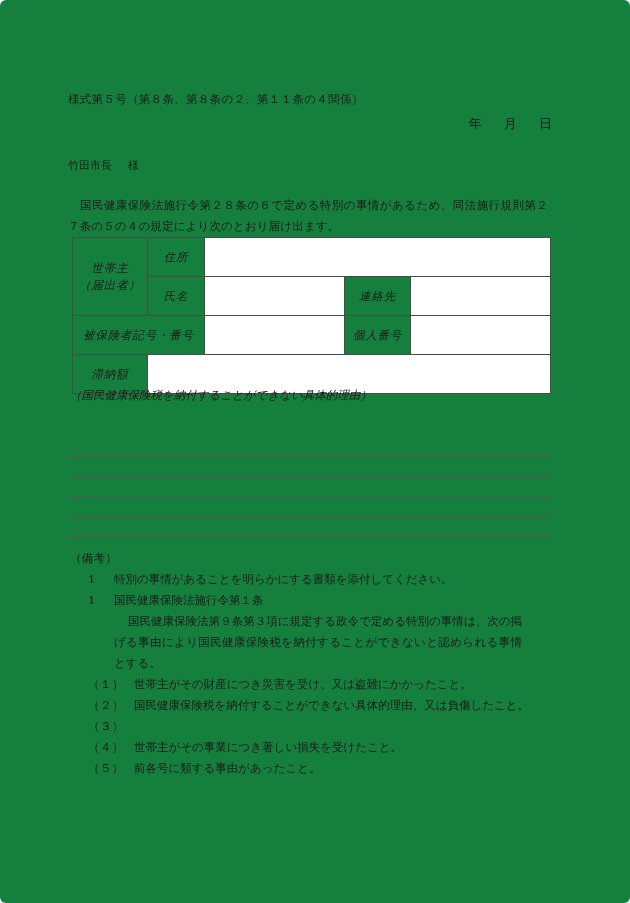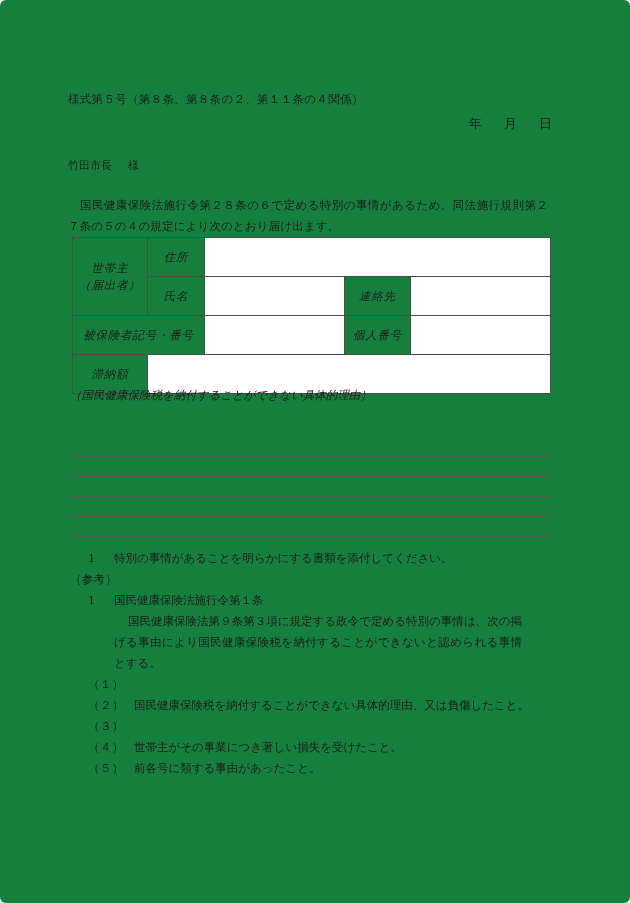--- a/index.html
+++ b/index.html
@@ -223,34 +223,35 @@
 
   <div class="rules">
     <div class="rule"></div>
     <div class="rule"></div>
     <div class="rule"></div>
     <div class="rule"></div>
     <div class="rule"></div>
   </div>
 
   <div class="notes">
+    <div class="head">（備考）</div>
     <div class="numbered">
       <span class="num">1</span>
       <span class="txt">特別の事情があることを明らかにする書類を添付してください。</span>
     </div>
-    <div class="head">（参考）</div>
     <div class="numbered">
       <span class="num">1</span>
       <span class="txt">国民健康保険法施行令第１条</span>
     </div>
     <div class="ref-body">国民健康保険法第９条第３項に規定する政令で定める特別の事情は、次の掲げる事由により国民健康保険税を納付することができないと認められる事情とする。</div>
 
     <div class="ref-list">
       <div class="item">
         <span class="num">（１）</span>
+        <span class="txt">世帯主がその財産につき災害を受け、又は盗難にかかったこと。</span>
       </div>
       <div class="item">
         <span class="num">（２）</span>
         <span class="txt">国民健康保険税を納付することができない具体的理由、又は負傷したこと。</span>
       </div>
       <div class="item">
         <span class="num">（３）</span>
       </div>
       <div class="item">
         <span class="num">（４）</span>

